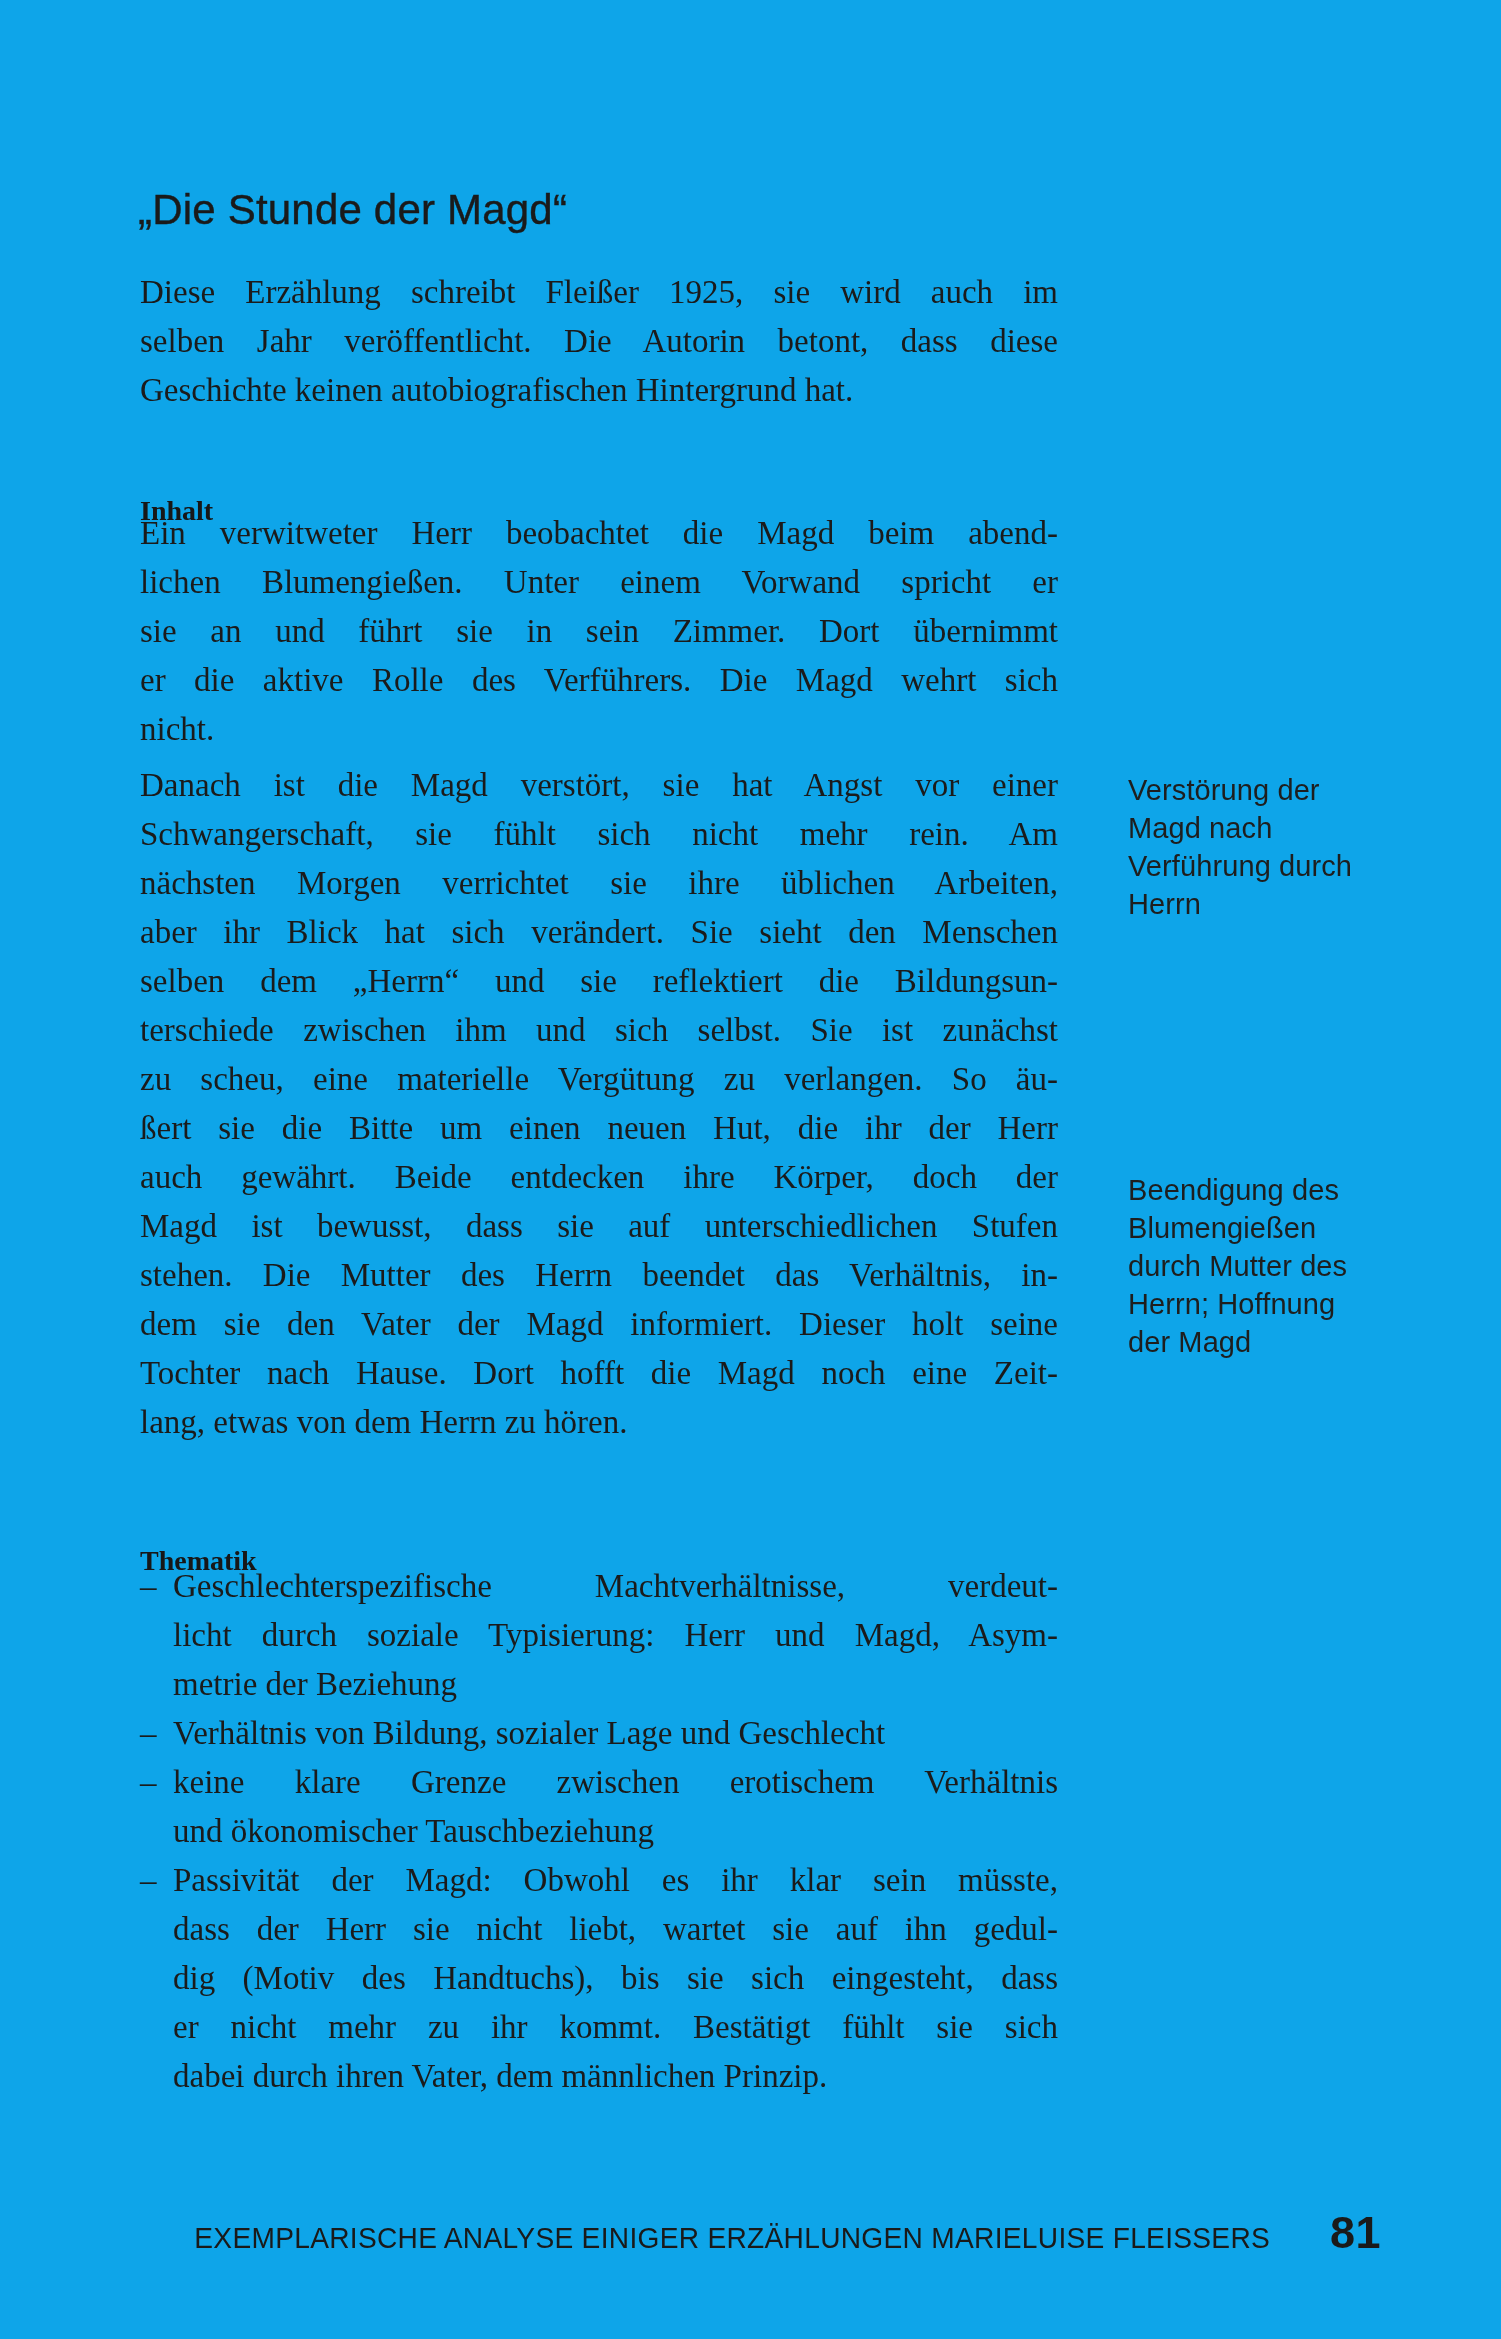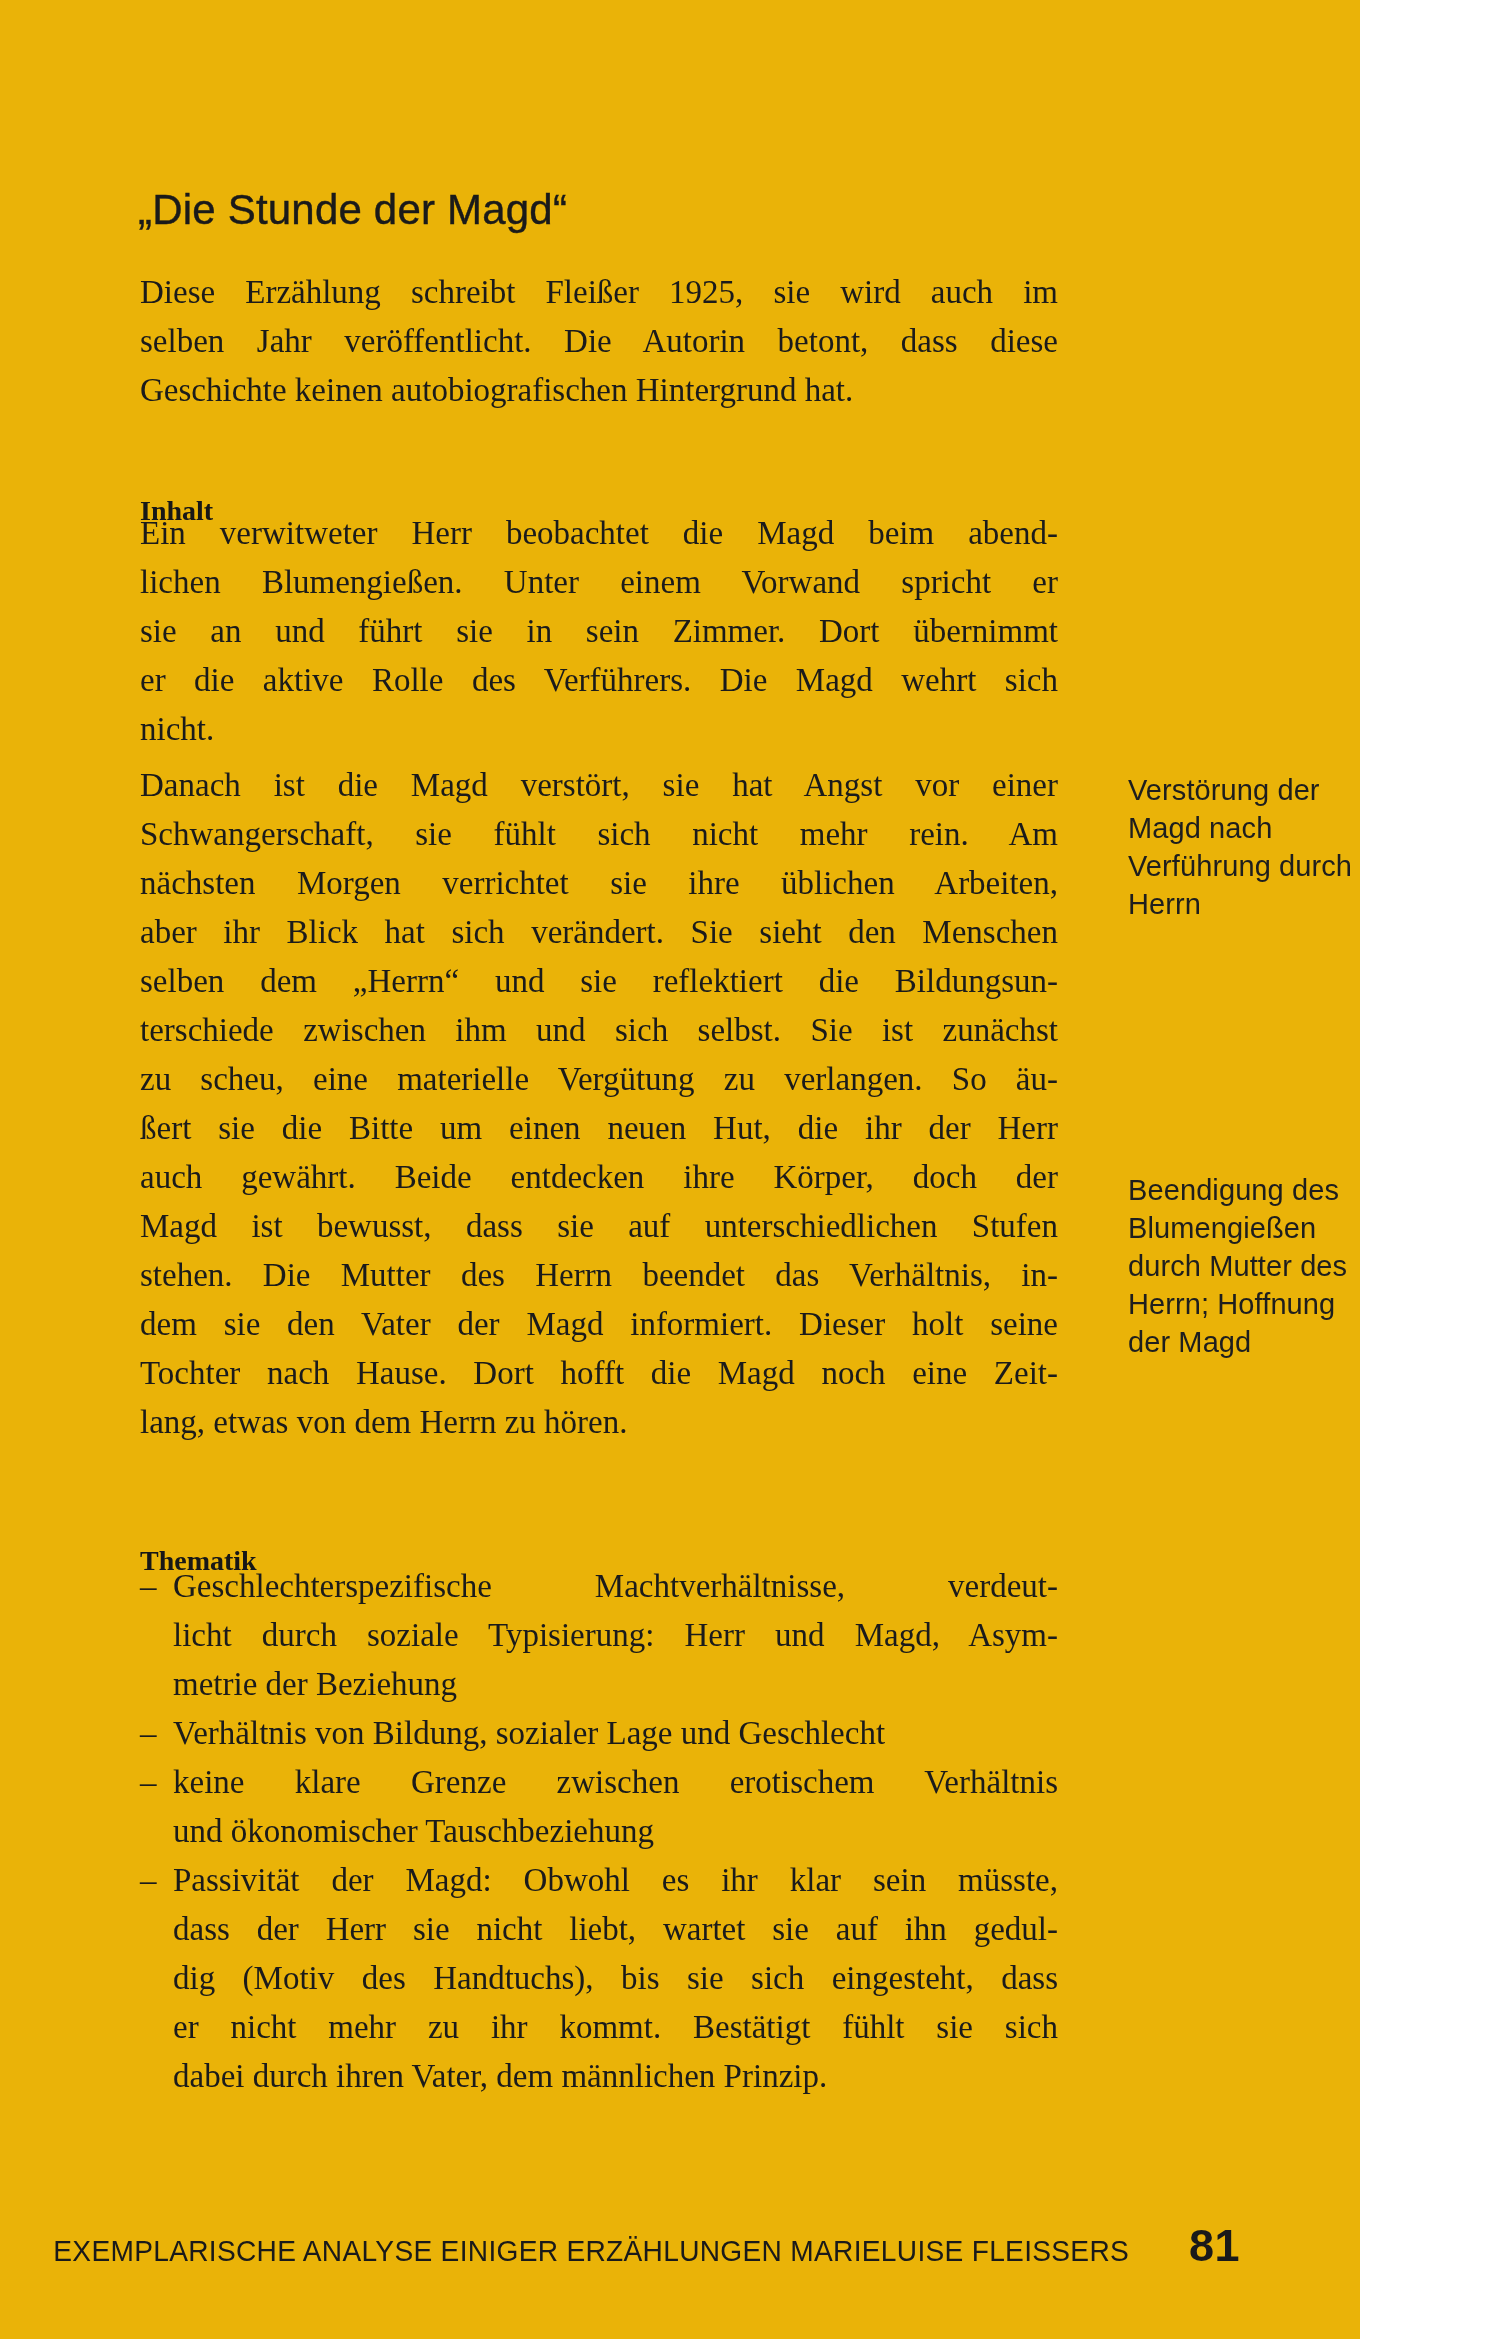--- a/index.html
+++ b/index.html
@@ -1,20 +1,20 @@
 <!DOCTYPE html>
 <html lang="de"><head>
 <meta charset="utf-8">
 <style>
   html, body { margin: 0; padding: 0; background: #ffffff; }
   .page {
     position: relative;
-    width: 1360px;
+    width: 1501px;
     height: 2339px;
-    background: #eab308;
+    background: #0ea5e9;
     color: #1c1c1c;
     overflow: hidden;
     font-family: "Liberation Serif", "DejaVu Serif", serif;
   }
   .abs { position: absolute; }
 
   
   .title {
     left: 138px; top: 158px;
     font-family: "Liberation Sans", "DejaVu Sans", sans-serif;
@@ -68,21 +68,21 @@
     right: 120px; top: 2207px;
     display: flex; align-items: baseline; gap: 60px;
     font-family: "Liberation Sans", "DejaVu Sans", sans-serif;
     color: #1a1a1a;
     white-space: nowrap;
   }
   .running-head {
     font-size: 29px; font-weight: 400; letter-spacing: 0.3px;
     transform: scaleX(0.97); transform-origin: 100% 100%;
   }
-  .page-number { font-size: 45px; font-weight: 700; letter-spacing: 0.5px; margin-top: 13px; }
+  .page-number { font-size: 45px; font-weight: 700; letter-spacing: 0.5px; }
 </style>
 </head>
 <body>
 
 <div class="page">
 
   <h1 class="abs title">„Die Stunde der Magd“</h1>
 
   <div class="abs col body-text" style="top:268px">
       <div class="tline">Diese Erzählung schreibt Fleißer 1925, sie wird auch im</div>

